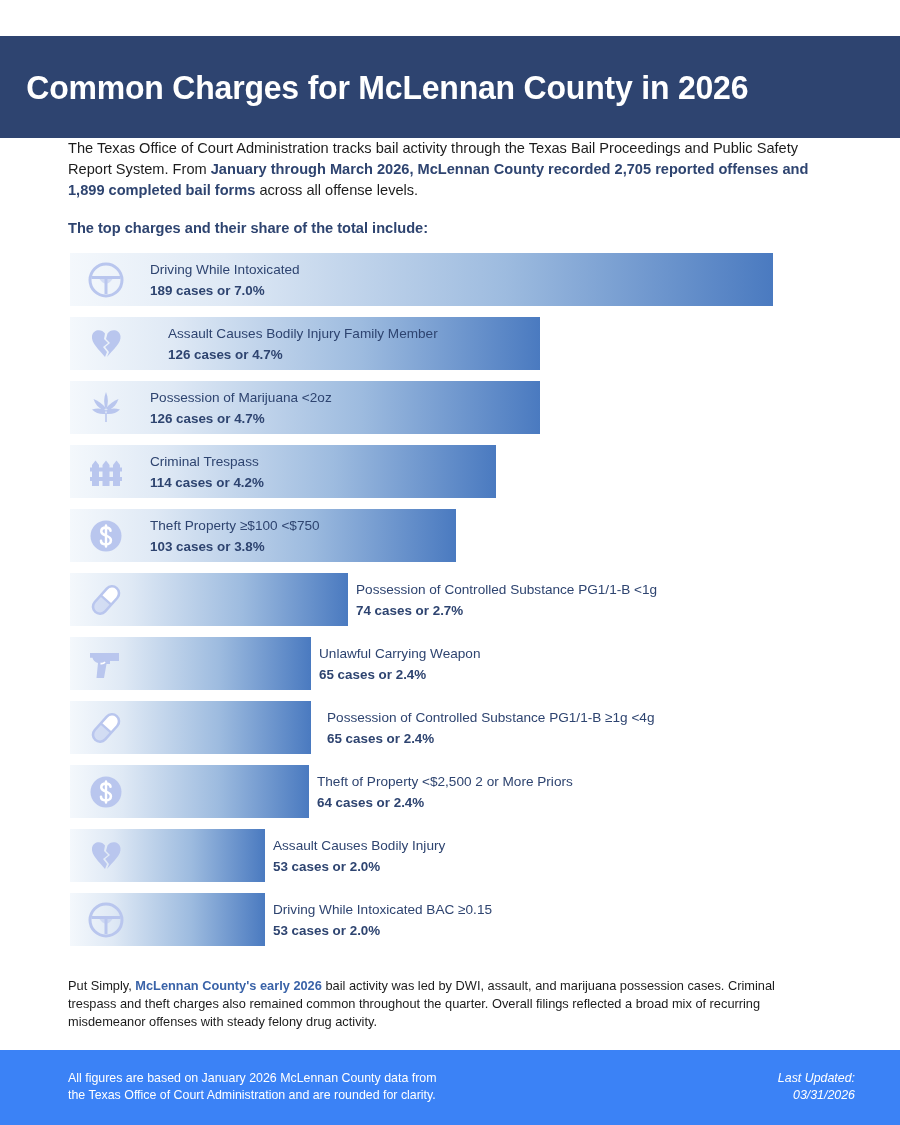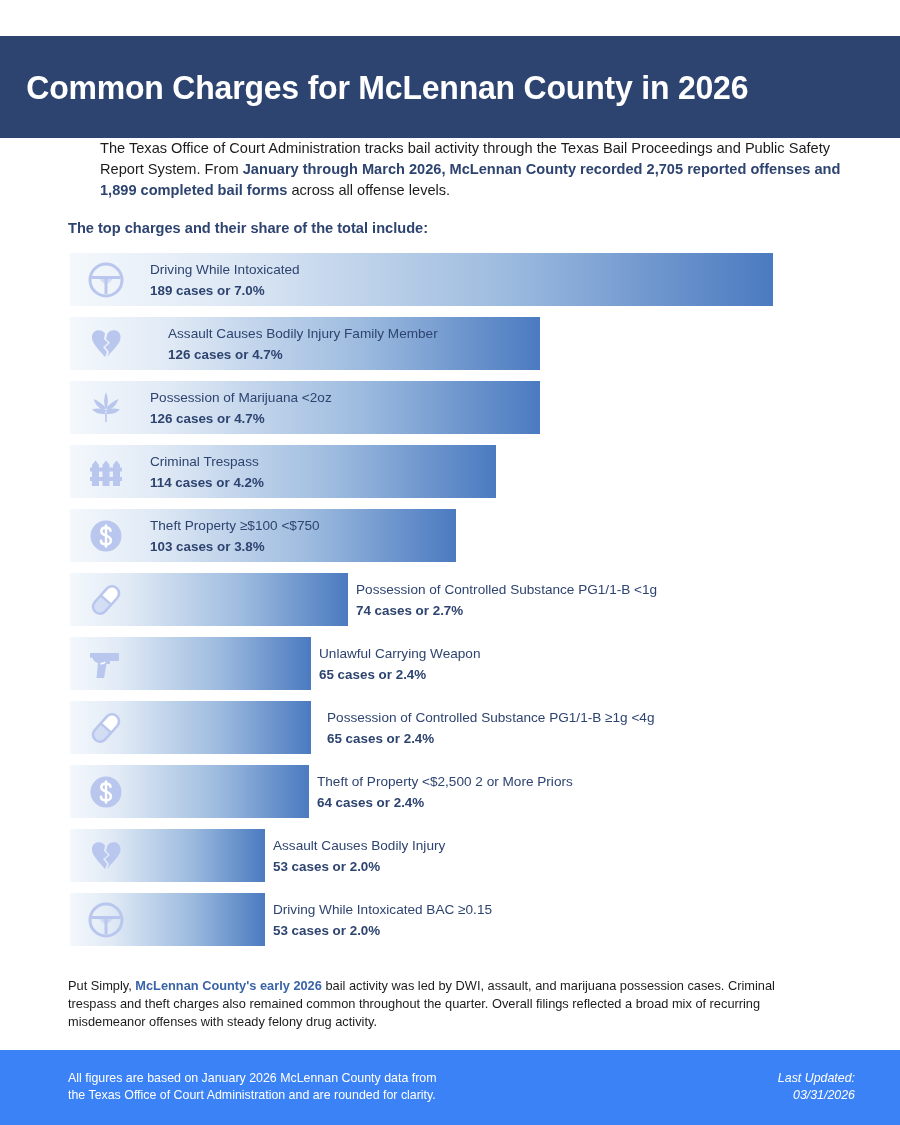--- a/index.html
+++ b/index.html
@@ -24,21 +24,21 @@
     letter-spacing: -0.2px;
     padding-left: 28px;
     transform: scaleX(0.94);
     transform-origin: left center;
     white-space: nowrap;
   }
 
   
   .intro {
     position: absolute; left: 68px; top: 138px; width: 760px;
-    font-size: 14.6px; line-height: 21px; color: #1c1c1c; margin-left: 32px;
+    font-size: 14.6px; line-height: 21px; color: #1c1c1c;
   }
   .hl { color: #2e4470; font-weight: bold; }
   .intro-sub {
     position: absolute; left: 68px; top: 218px; width: 760px;
     font-size: 14.6px; line-height: 20px;
     color: #2e4470; font-weight: bold;
   }
 
   
   .bars { position: absolute; left: 70px; top: 253px; width: 760px; }

